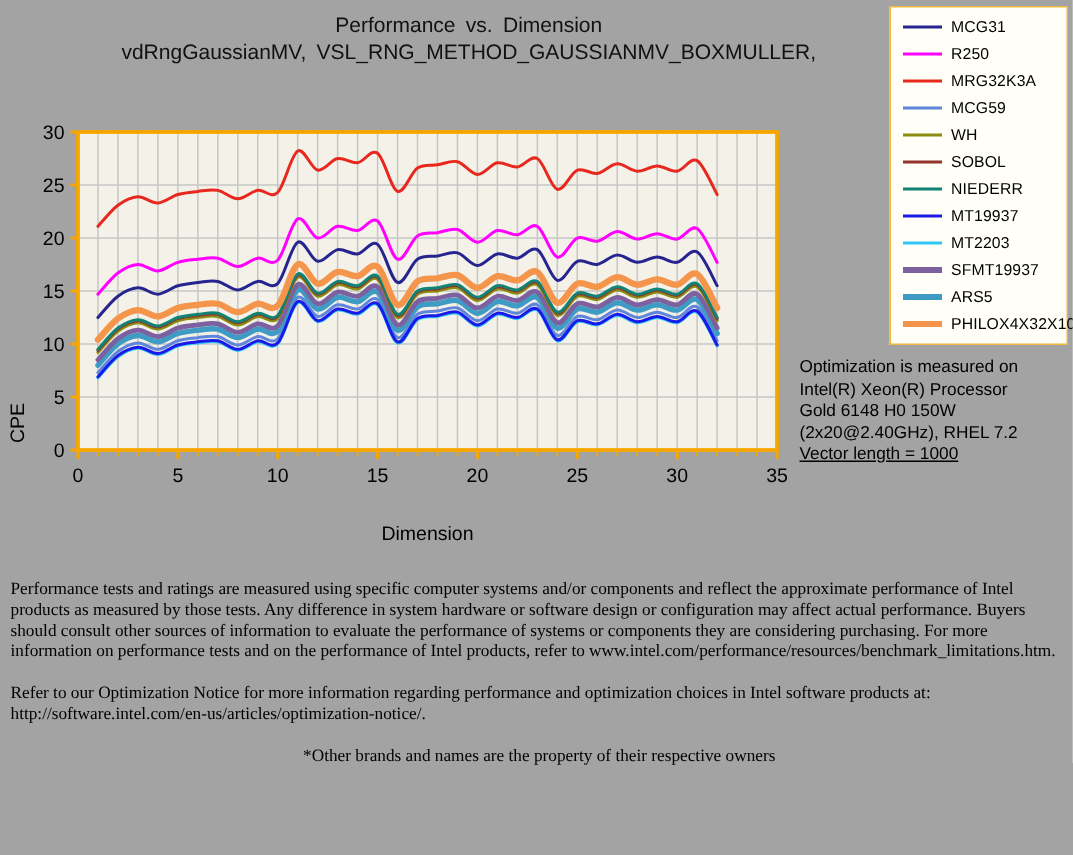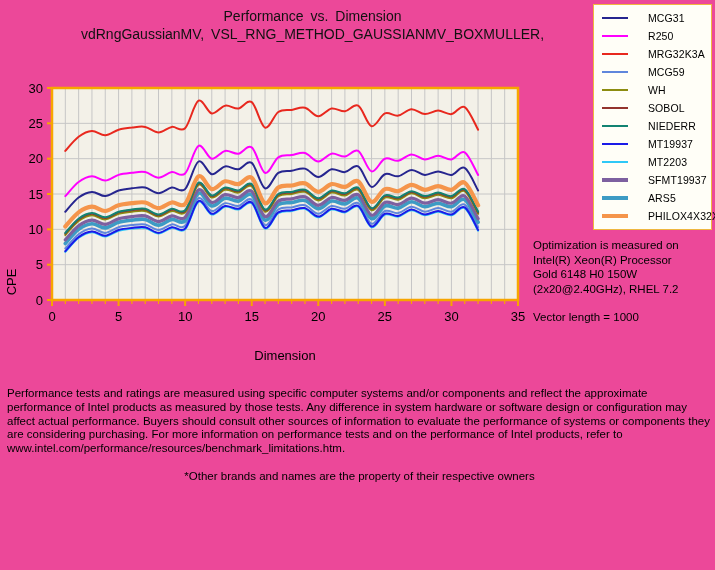--- a/index.html
+++ b/index.html
@@ -1,51 +1,51 @@
 <!DOCTYPE html>
 <html><head>
 <meta charset="utf-8">
 <style>
   html,body{margin:0;padding:0;}
   .page{
     position:relative;
     width:715px;height:570px;
-    background:#ec4899;
+    background:#a3a3a3;
     font-family:"Liberation Sans", sans-serif;
     color:#000;
     overflow:hidden;
   }
   .chart-title{
     position:absolute;left:0;top:7px;width:625px;
     text-align:center;
     font-size:14px;line-height:18px;
     word-spacing:3px;
     color:#111;
   }
   .legend{
     position:absolute;left:593px;top:4px;width:119px;height:226px;
     background:#fffef7;
     border:1.5px solid #efb73f;
     box-sizing:border-box;
     display:flex;flex-direction:column;justify-content:space-between;
     padding:7px 0 7px 8px;
   }
-  .legend-item{display:flex;align-items:center;gap:20px;}
+  .legend-item{display:flex;align-items:center;gap:6px;}
   .legend-swatch{display:inline-block;width:26px;flex:0 0 26px;}
   .legend-label{font-size:10.5px;letter-spacing:0.1px;}
   .side-note{
     position:absolute;left:533px;top:238px;width:182px;
     font-size:11.5px;line-height:14.5px;
   }
-  .vector-note{margin-top:14px;}
+  .vector-note{text-decoration:underline;}
   .footer{
     position:absolute;left:7px;top:387px;width:705px;
     font-size:11.5px;line-height:13.8px;
   }
-  .footer p{margin:0 0 14px 0;}
+  .footer p{margin:0 0 14px 0;font-family:Liberation Serif, serif;}
   .footer p:last-child{margin-bottom:0;text-align:center;}
   svg text{font-family:"Liberation Sans", sans-serif;}
 </style>
 </head>
 <body>
 
 <div class="page">
 
   <div class="chart-title">
     <div>Performance vs. Dimension</div>
@@ -224,16 +224,17 @@
         <div>Optimization is measured on</div>
         <div>Intel(R) Xeon(R) Processor</div>
         <div>Gold 6148 H0 150W</div>
         <div>(2x20@2.40GHz), RHEL 7.2</div>
       </div>
     <div class="vector-note">Vector length = 1000</div>
   </div>
 
   <div class="footer">
     <p>Performance tests and ratings are measured using specific computer systems and/or components and reflect the approximate performance of Intel products as measured by those tests. Any difference in system hardware or software design or configuration may affect actual performance. Buyers should consult other sources of information to evaluate the performance of systems or components they are considering purchasing. For more information on performance tests and on the performance of Intel products, refer to www.intel.com/performance/resources/benchmark_limitations.htm.</p>
+    <p>Refer to our Optimization Notice for more information regarding performance and optimization choices in Intel software products at: http://software.intel.com/en-us/articles/optimization-notice/.</p>
     <p>*Other brands and names are the property of their respective owners</p>
   </div>
 
 </div>
 
 </body></html>

